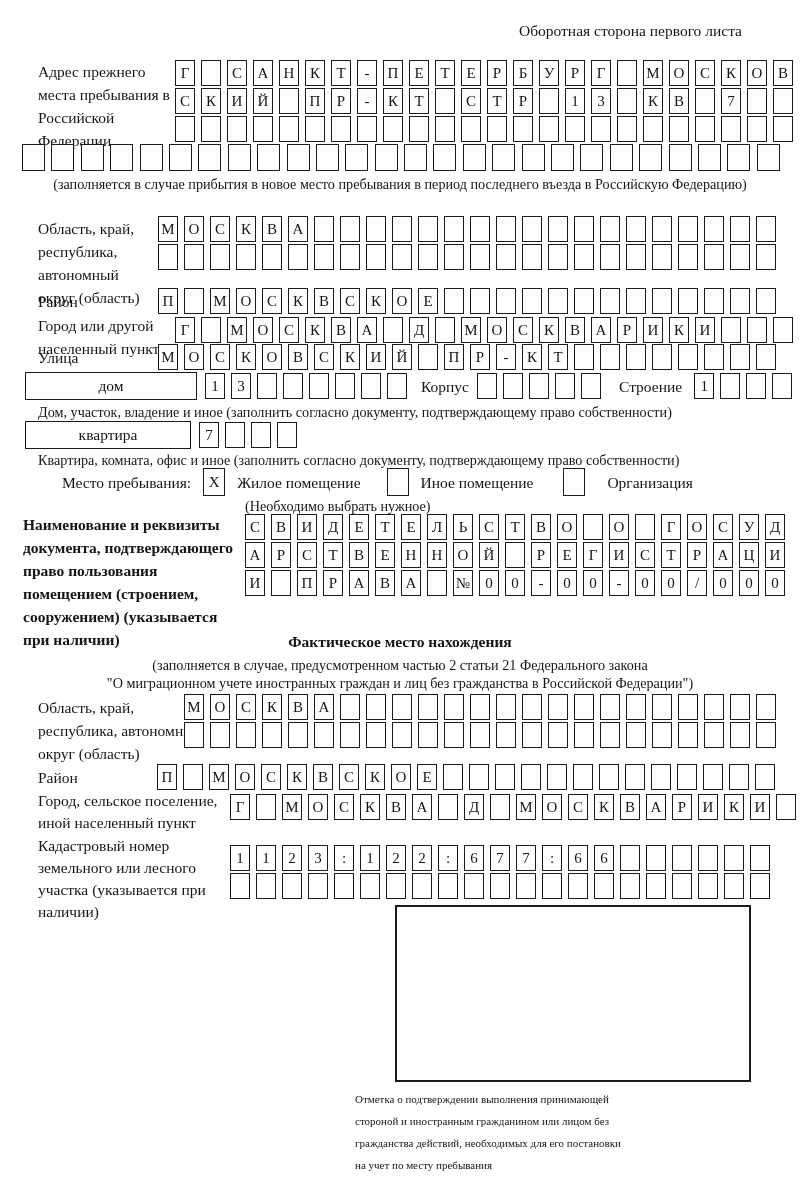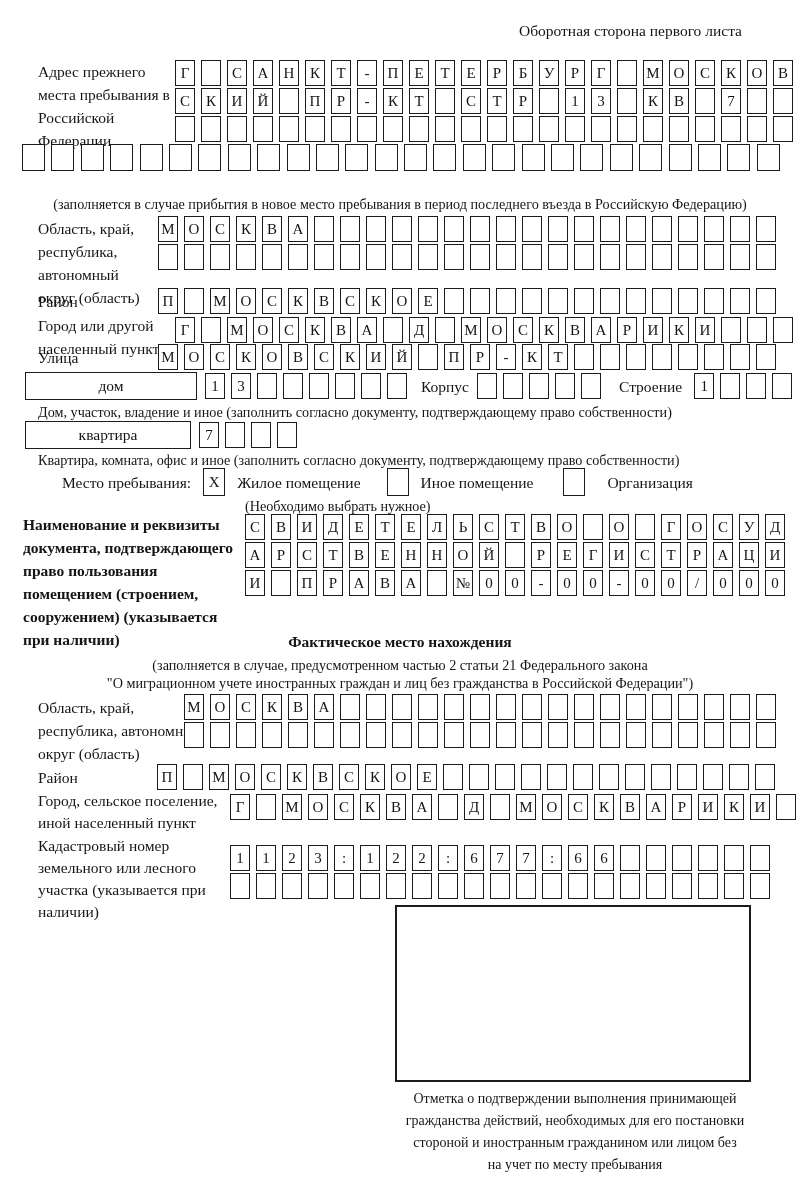--- a/index.html
+++ b/index.html
@@ -15,21 +15,21 @@
   .flabel{font-size:15.5px;line-height:23px;}
   .note{font-size:14.2px;}
   .center{left:0;width:100%;text-align:center;}
   .heading{font-weight:bold;font-size:16px;}
   .widebox{box-sizing:border-box;flex:none;border:1.7px solid #1b1b1b;height:28px;
            display:flex;align-items:center;justify-content:center;font-size:15.5px;background:#fff;}
   .checkbox{box-sizing:border-box;flex:none;width:22px;height:28px;border:1.7px solid #1b1b1b;
             display:flex;align-items:center;justify-content:center;font-size:15px;background:#fff;}
   .inline{display:flex;align-items:center;}
   .markbox{box-sizing:border-box;border:2px solid #1b1b1b;background:#fff;}
-  .caption{font-size:14px;line-height:22px;text-align:center;}
+  .caption{font-size:11px;line-height:22px;text-align:left;}
 </style>
 </head>
 <body>
 
 <div class="page">
 
   <div class="abs" style="top:22px;right:58px;font-size:15.5px;">Оборотная сторона первого листа</div>
 
   <div class="abs flabel" style="left:38px;top:60px;width:145px;">Адрес прежнего места пребывания в Российской Федерации</div>
   <div class="abs rowstack" style="left:175px;top:60px;">
@@ -133,21 +133,21 @@
       <div class="cbox"></div>
       <div class="cbox"></div>
       <div class="cbox"></div>
       <div class="cbox"></div>
       <div class="cbox"></div>
       <div class="cbox"></div>
       <div class="cbox"></div>
       <div class="cbox"></div>
       <div class="cbox"></div>
     </div>
-  <div class="abs note center" style="top:176px;margin-top:20px;">(заполняется в случае прибытия в новое место пребывания в период последнего въезда в Российскую Федерацию)</div>
+  <div class="abs note center" style="top:176px;">(заполняется в случае прибытия в новое место пребывания в период последнего въезда в Российскую Федерацию)</div>
 
 
   <div class="abs flabel" style="left:38px;top:217px;width:120px;">Область, край, республика, автономный округ (область)</div>
   <div class="abs rowstack" style="left:158px;top:216px;">
     <div class="cellrow">
         <div class="cbox">М</div>
         <div class="cbox">О</div>
         <div class="cbox">С</div>
         <div class="cbox">К</div>
         <div class="cbox">В</div>
@@ -566,18 +566,18 @@
         <div class="cbox"></div>
         <div class="cbox"></div>
         <div class="cbox"></div>
         <div class="cbox"></div>
       </div>
   </div>
 
   <div class="abs markbox" style="left:395px;top:905px;width:356px;height:177px;"></div>
   <div class="abs caption" style="left:355px;top:1088px;width:440px;">
     <div>Отметка о подтверждении выполнения принимающей</div>
+    <div>стороной и иностранным гражданином или лицом без</div>
     <div>гражданства действий, необходимых для его постановки</div>
-    <div>стороной и иностранным гражданином или лицом без</div>
     <div>на учет по месту пребывания</div>
   </div>
 
 </div>
 
 </body></html>

